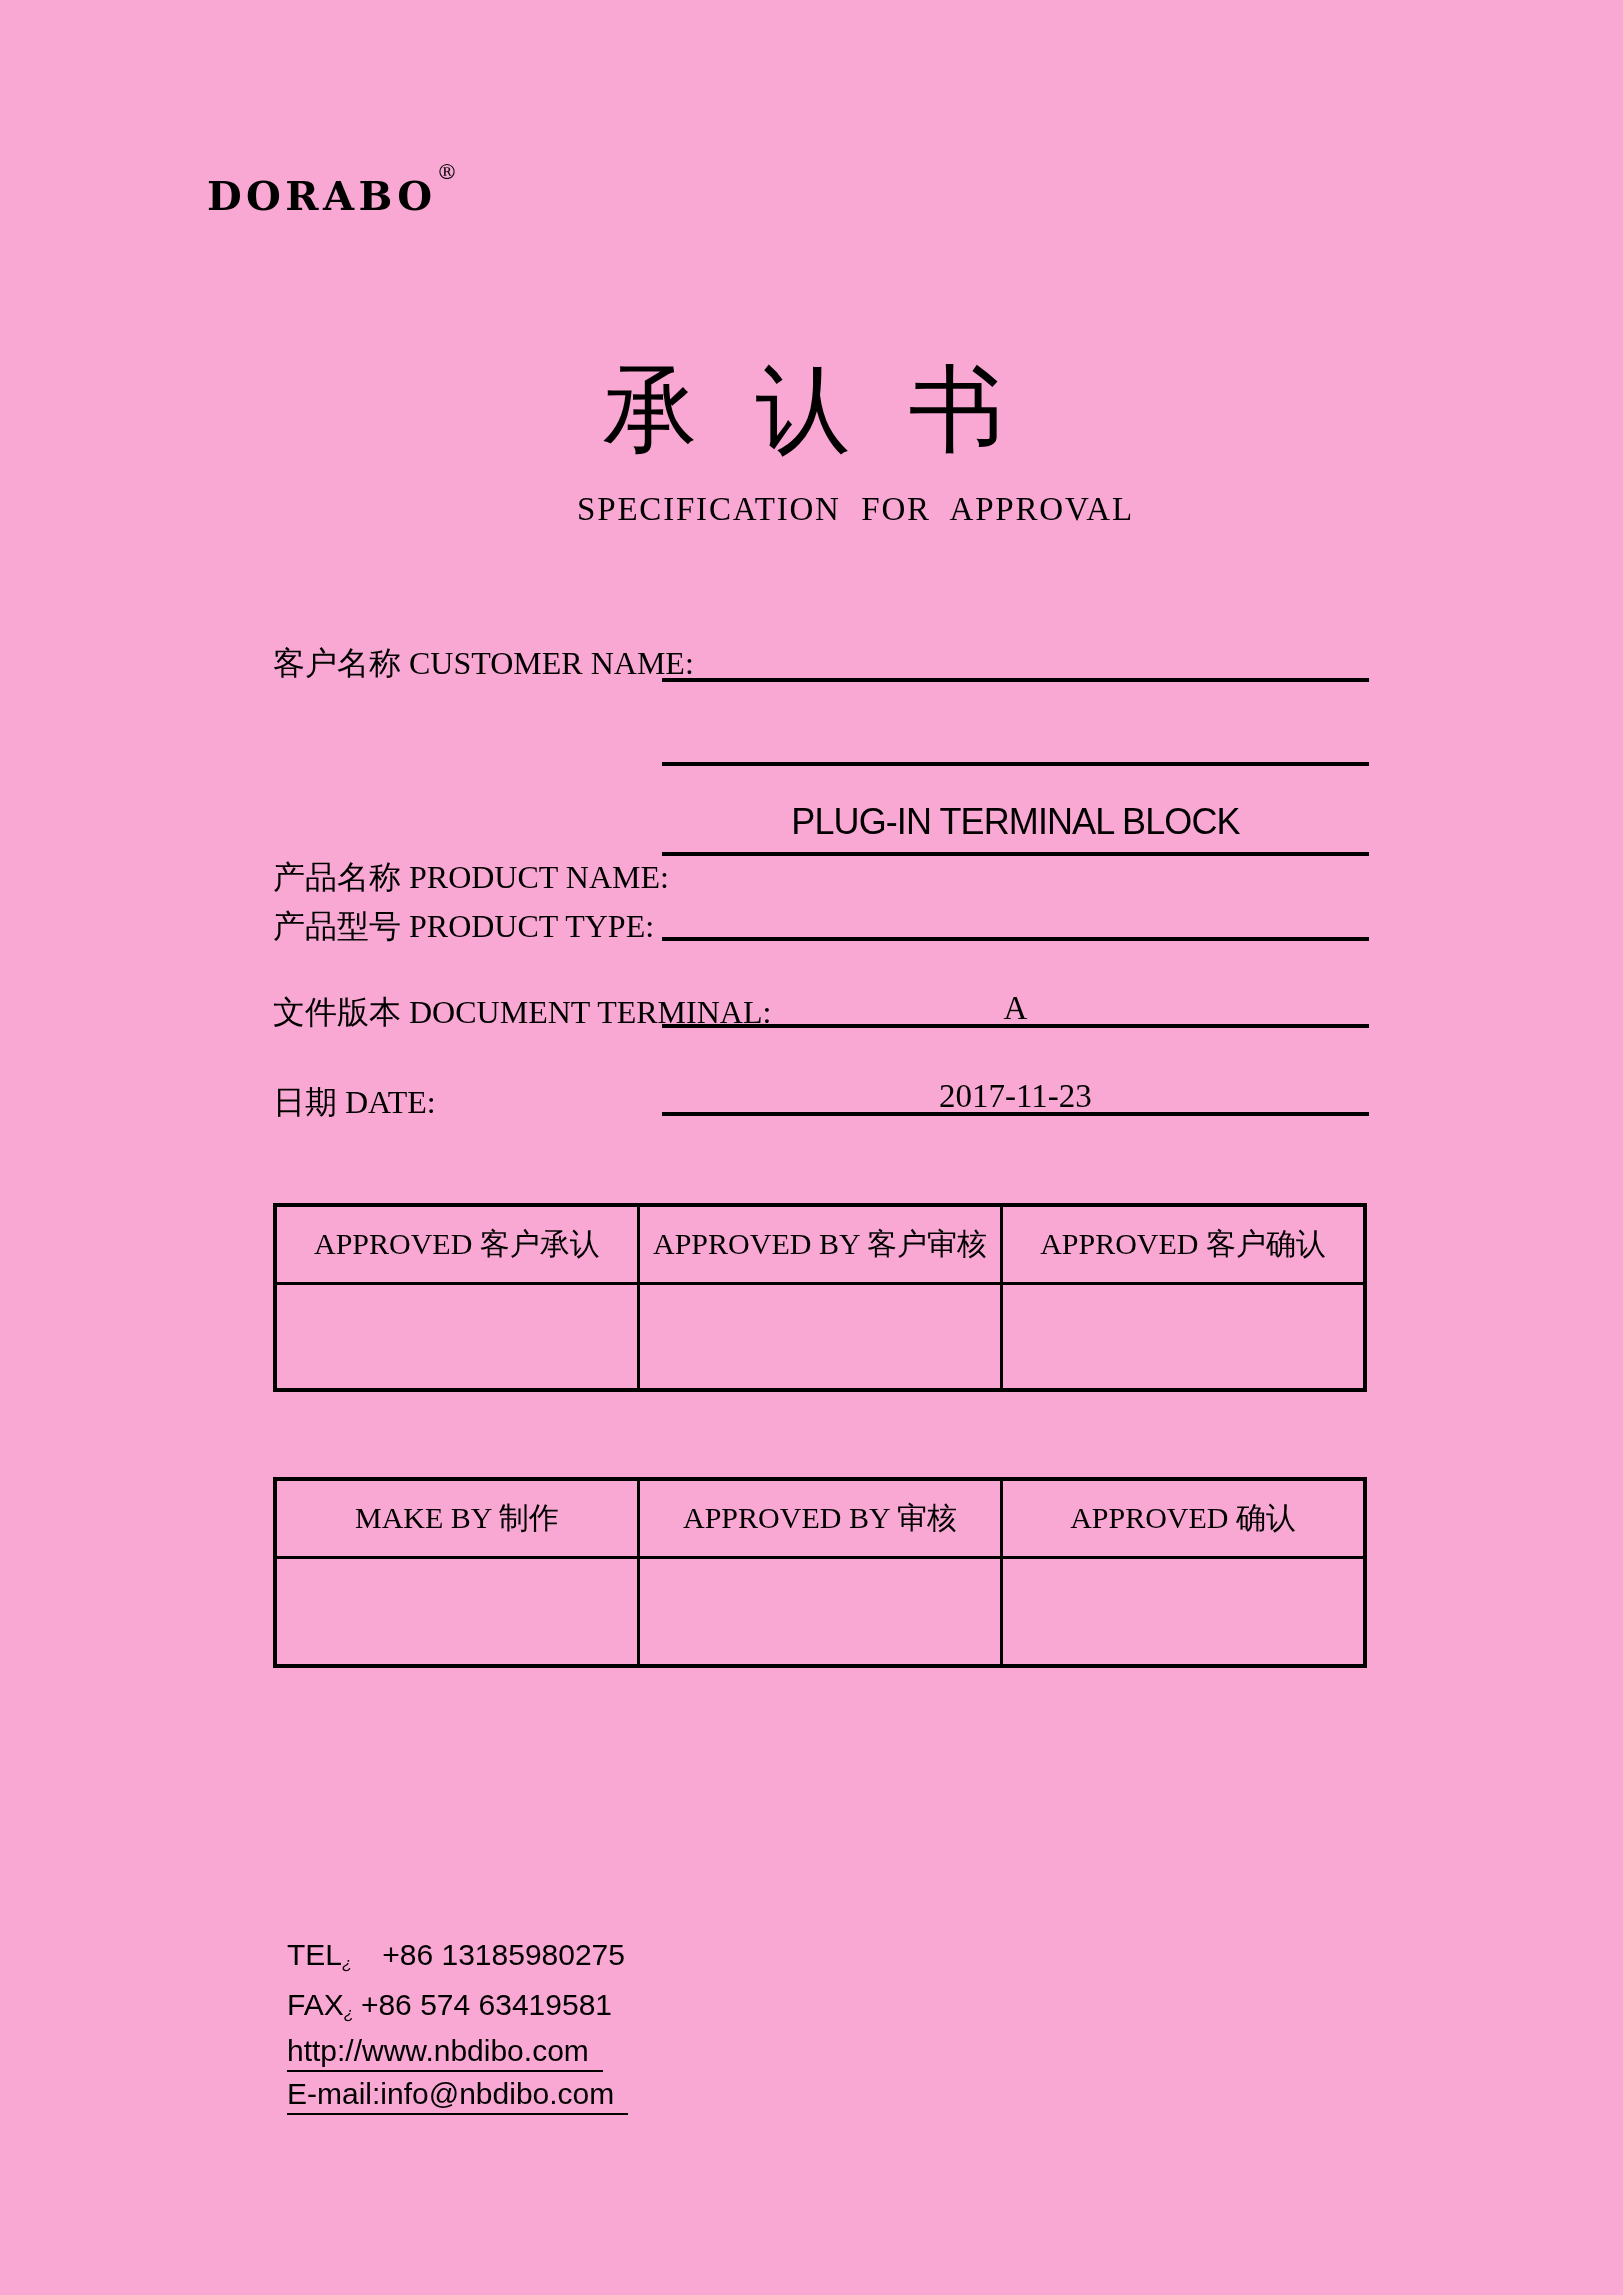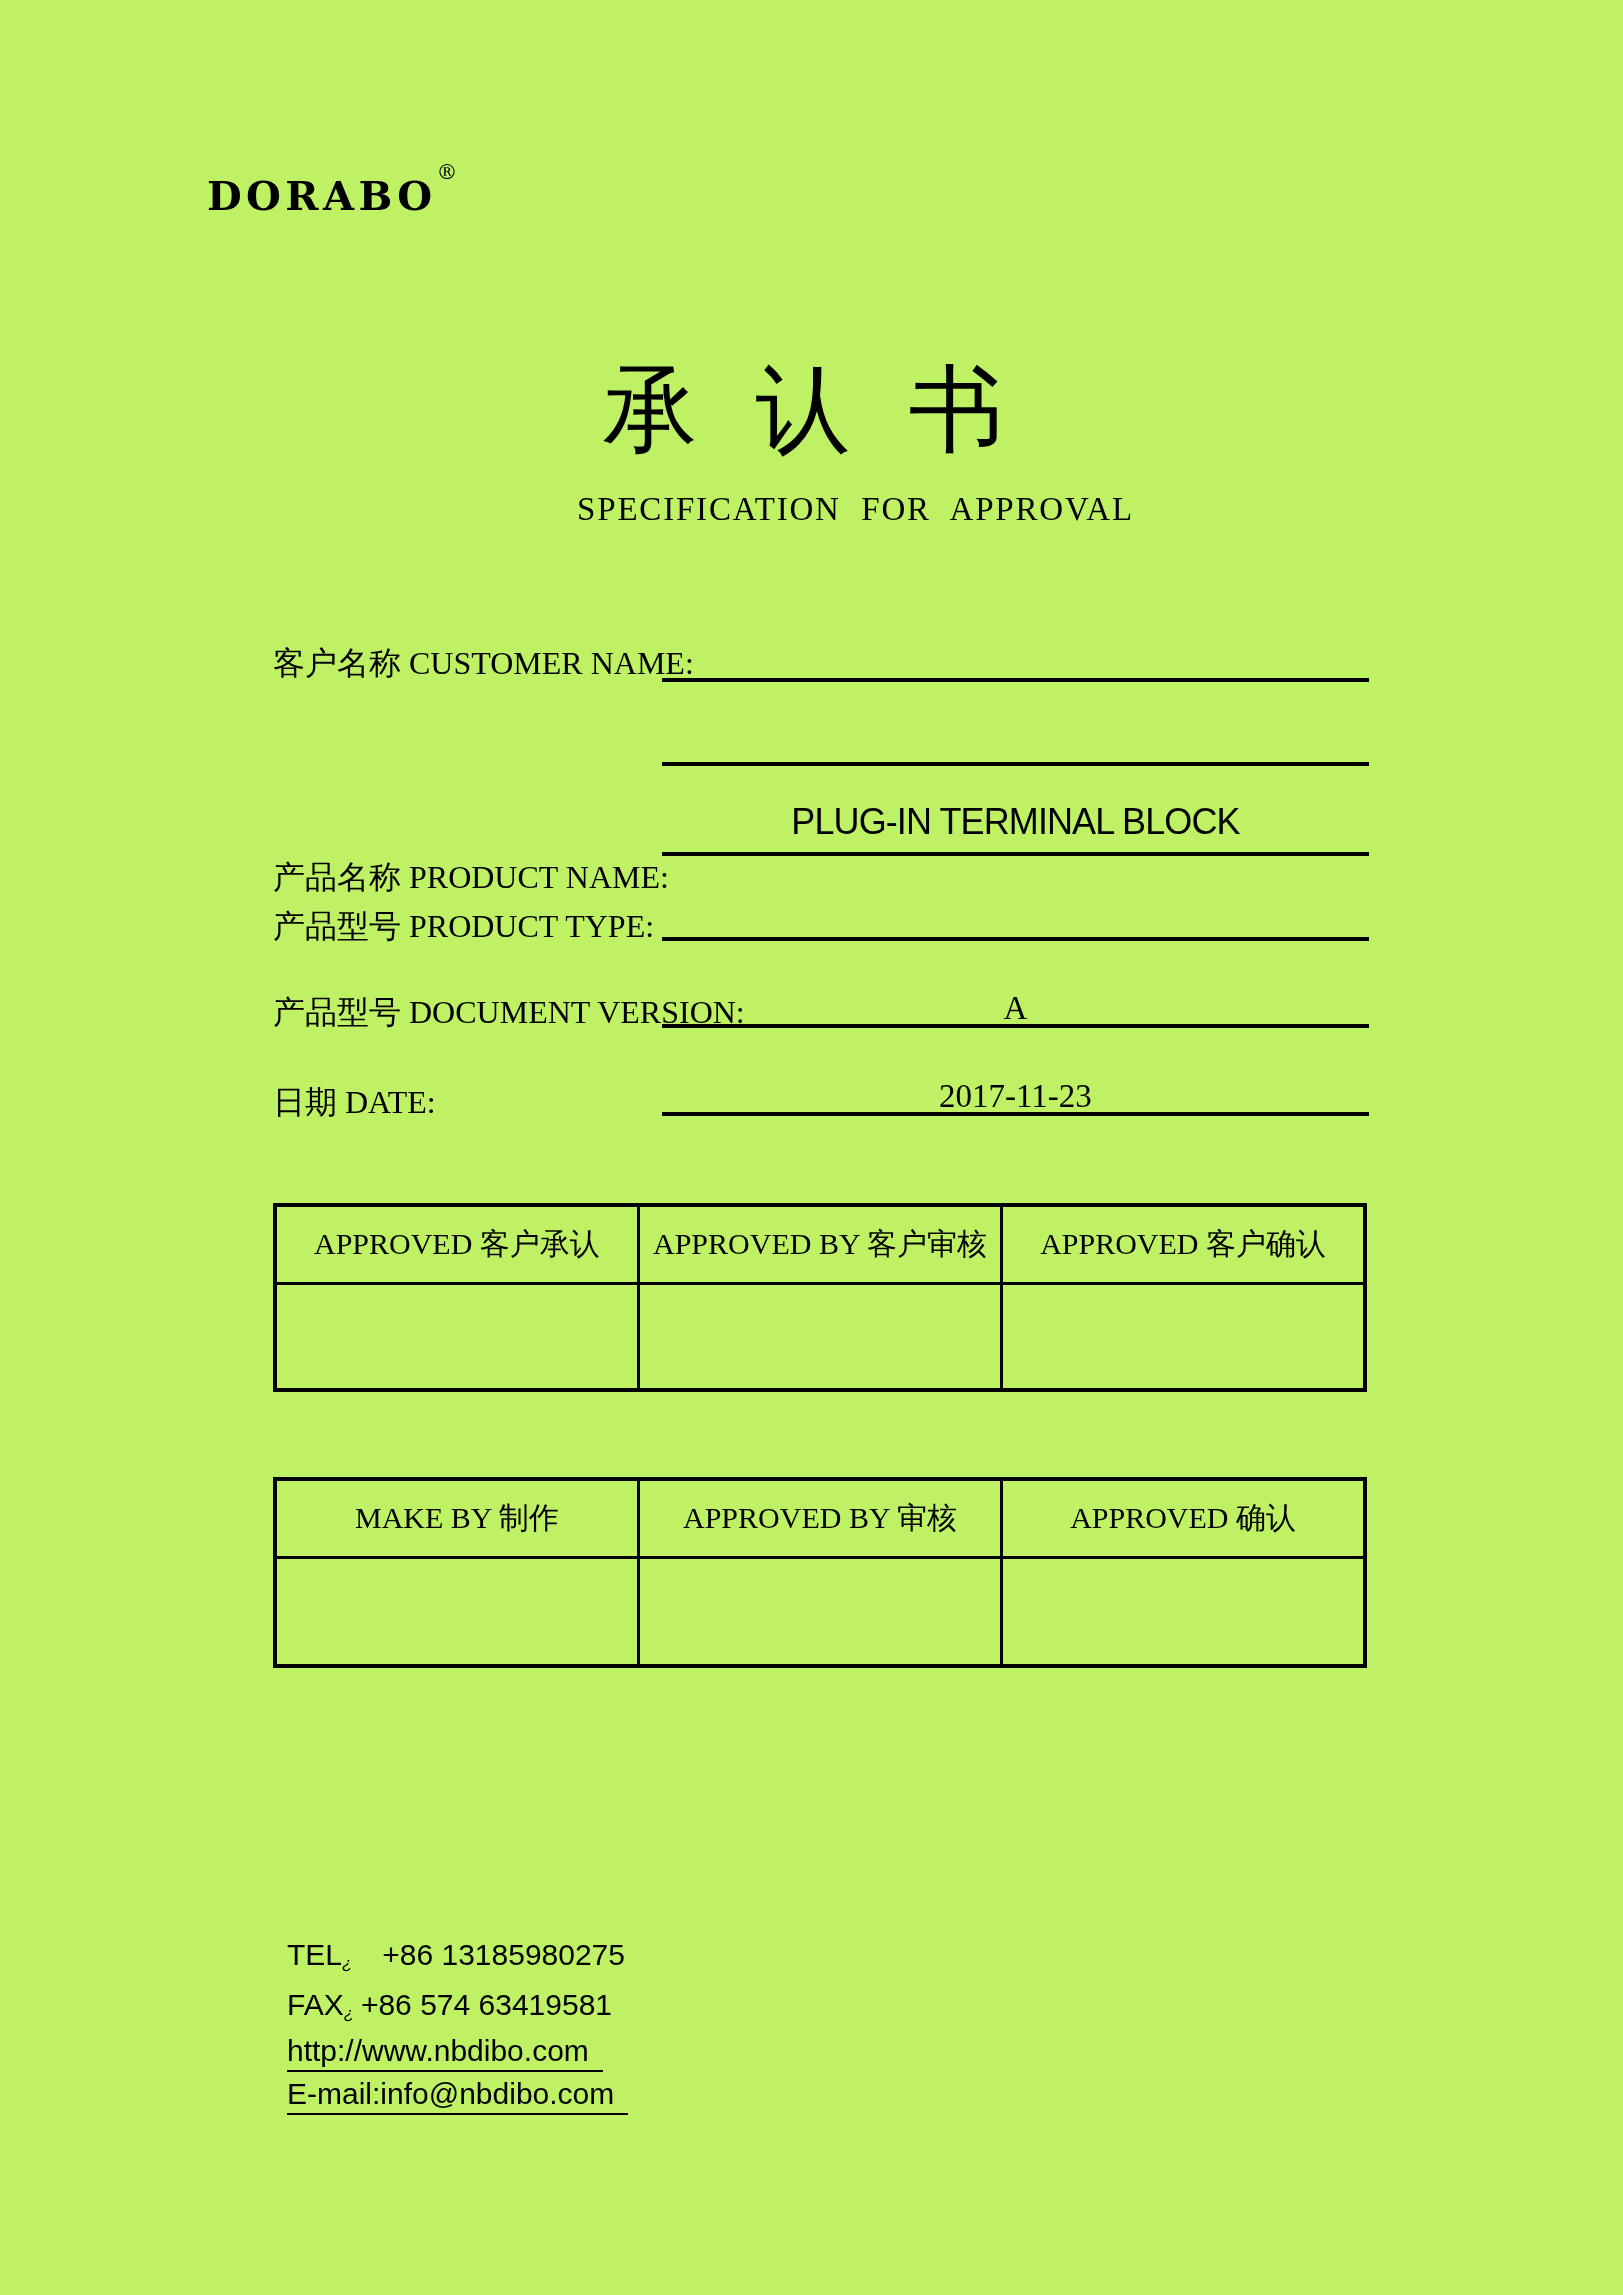--- a/index.html
+++ b/index.html
@@ -1,20 +1,20 @@
 <!DOCTYPE html>
 <html style="font-size:14px"><head>
 <meta charset="utf-8">
 <style>
   html, body { margin: 0; padding: 0; background: #ffffff; }
   .page {
     position: relative;
     width: 1623px;
     height: 2295px;
-    background: #bef264;
+    background: #f9a8d4;
     color: #000000;
     font-family: "Liberation Serif", serif;
     overflow: hidden;
   }
 
   
   .logo {
     position: absolute;
     left: 207px;
     top: 172px;
@@ -167,21 +167,21 @@
 <div class="page">
 
   <div class="logo"><span>DORABO</span><span class="reg">®</span></div>
 
   <div class="title-cjk">承 认 书</div>
   <div class="title-en">SPECIFICATION FOR APPROVAL</div>
 
   <div class="form-label lbl-1">客户名称 CUSTOMER NAME:</div>
   <div class="form-label lbl-3">产品名称 PRODUCT NAME:</div>
   <div class="form-label lbl-4">产品型号 PRODUCT TYPE:</div>
-  <div class="form-label lbl-5">产品型号 DOCUMENT VERSION:</div>
+  <div class="form-label lbl-5">文件版本 DOCUMENT TERMINAL:</div>
   <div class="form-label lbl-6">日期 DATE:</div>
 
   <div class="field-value val-bold val-3">PLUG-IN TERMINAL BLOCK</div>
   <div class="field-value val-serif val-5">A</div>
   <div class="field-value val-serif val-6">2017-11-23</div>
 
   <div class="field-line line-1"></div>
   <div class="field-line line-2"></div>
   <div class="field-line line-3"></div>
   <div class="field-line line-4"></div>

